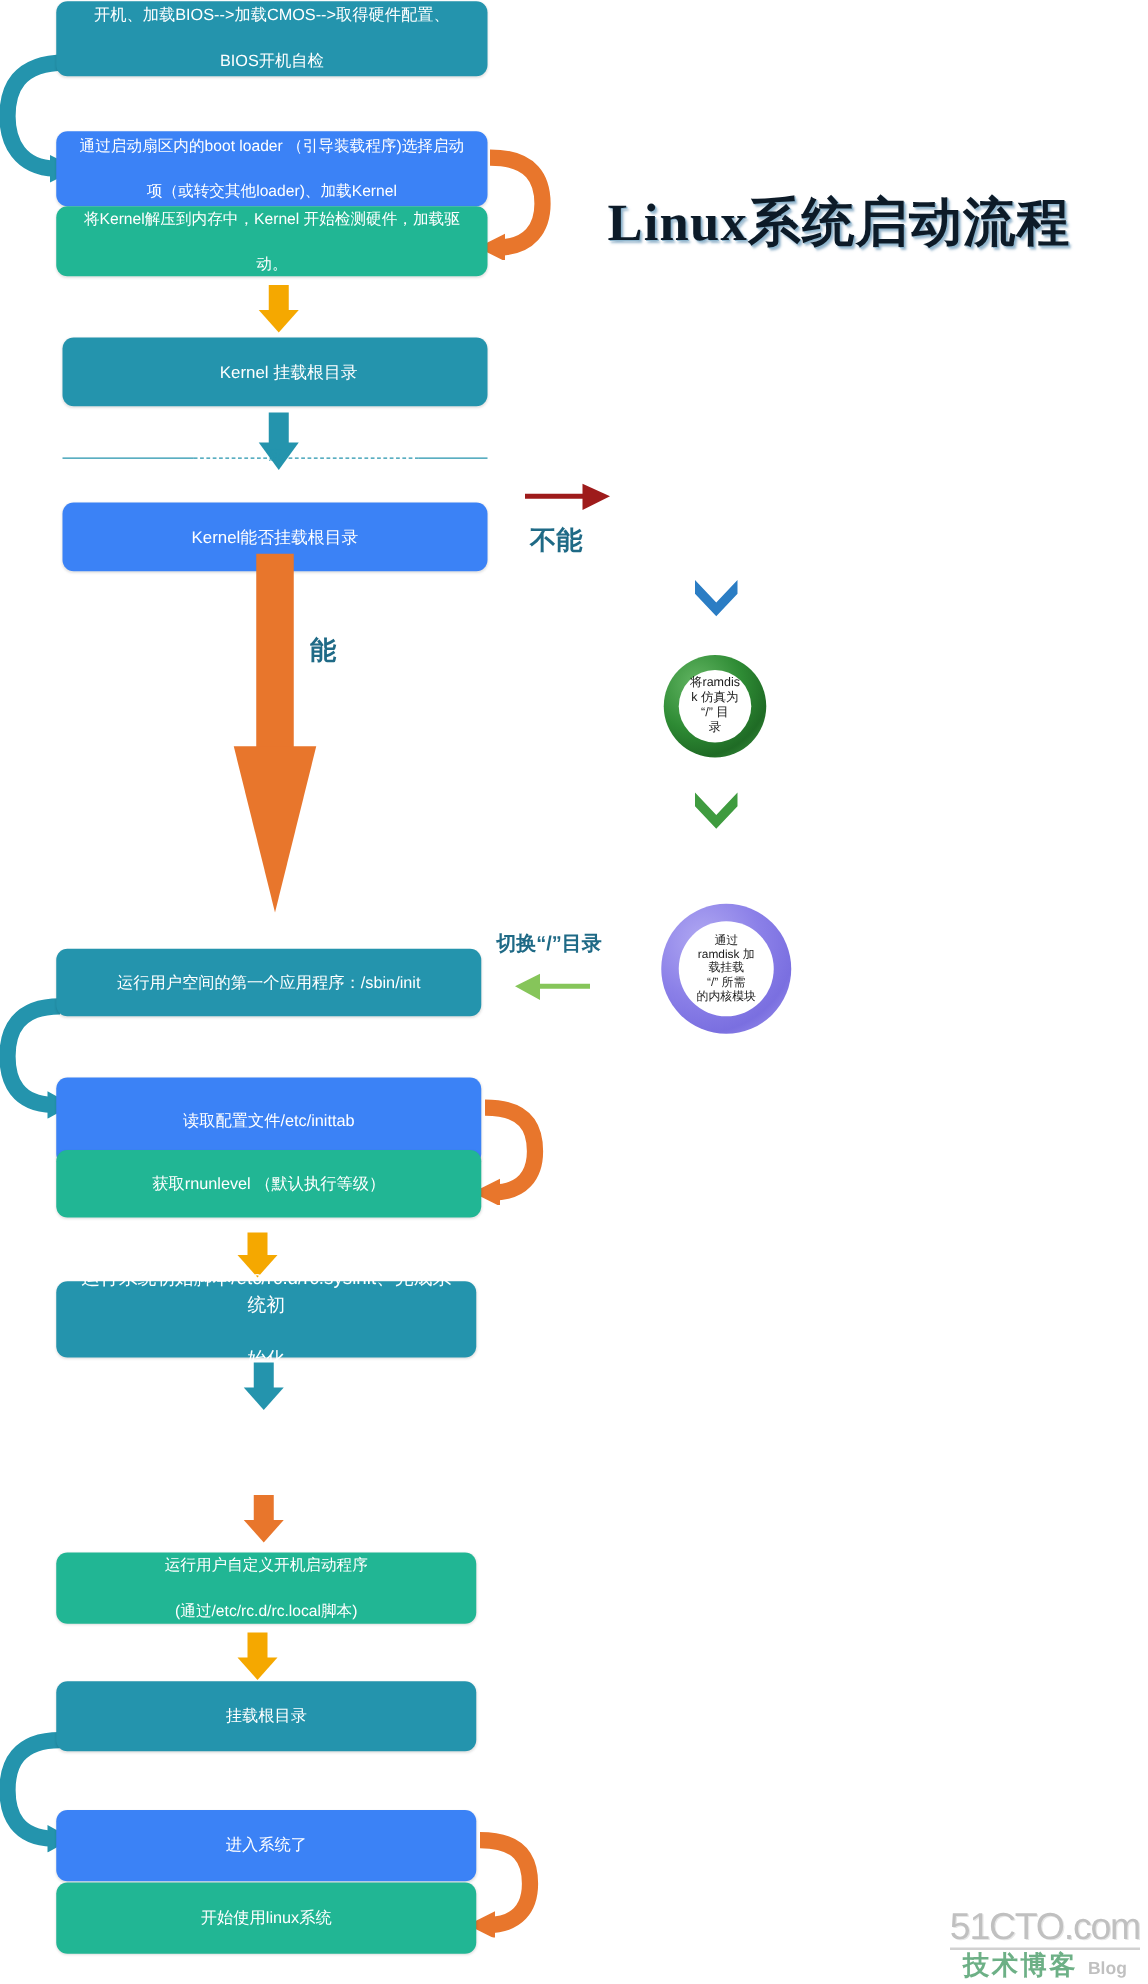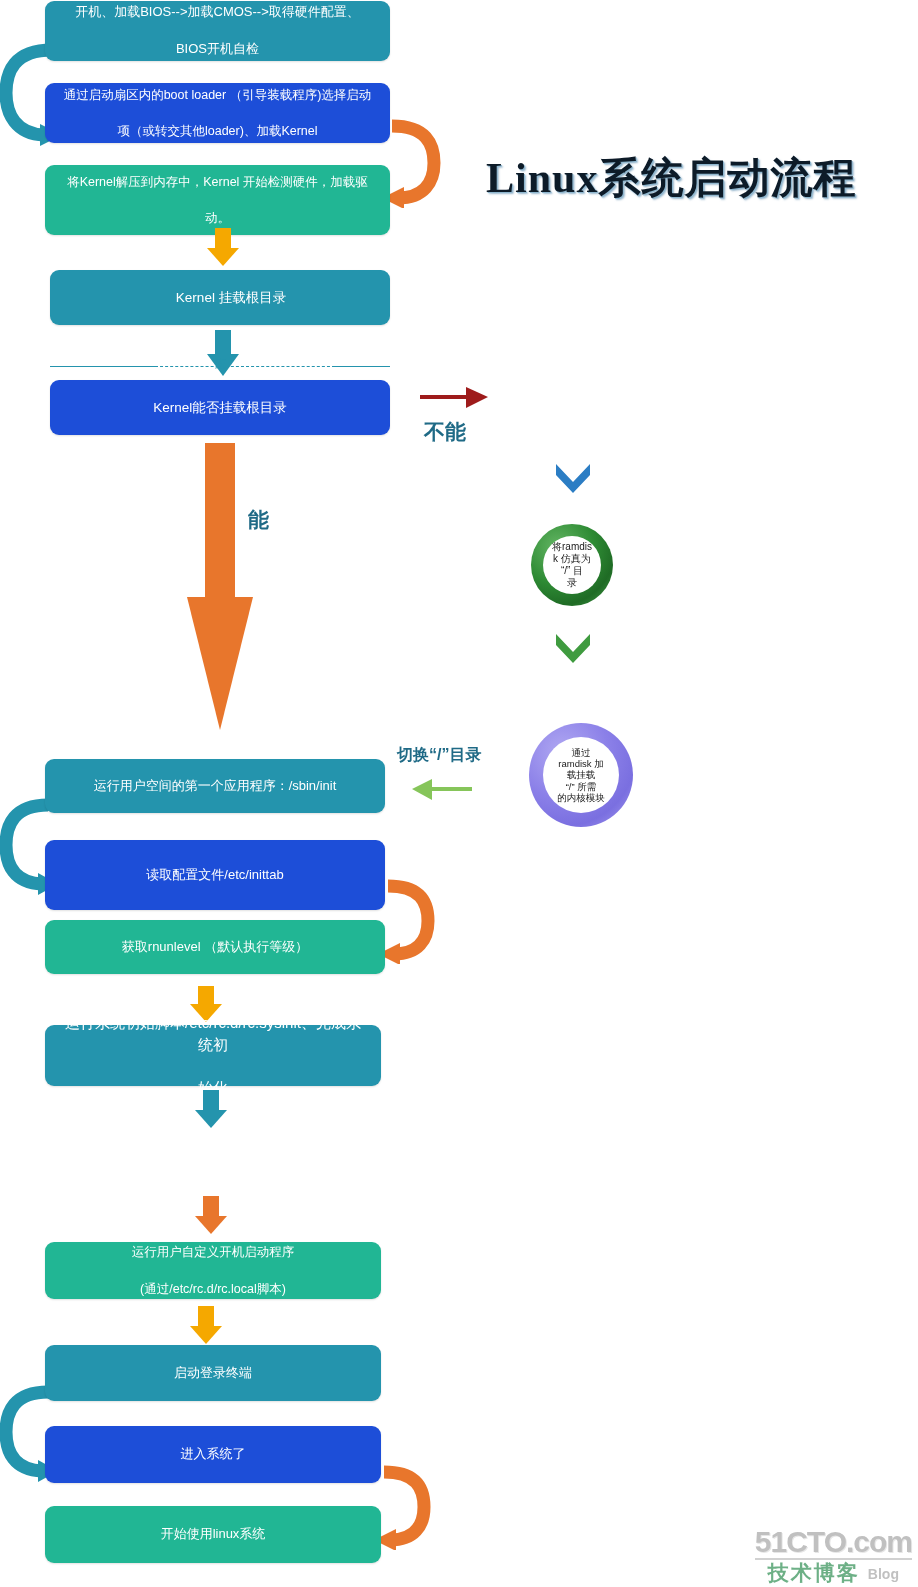--- a/index.html
+++ b/index.html
@@ -17,21 +17,21 @@
     display:flex;align-items:center;justify-content:center;
     text-align:center;
     color:#ffffff;
     line-height:1.45;
     box-sizing:border-box;
     padding:4px 14px;
     box-shadow:0 1px 2px rgba(0,0,0,.12);
   }
   .box span{display:block;width:100%;}
   .c-teal  {background:#2494ad;}
-  .c-orange{background:#1d4ed8;}
+  .c-orange{background:#3b82f6;margin-top:22px;}
   .c-green {background:#21b694;}
 
   
   .varrow{position:absolute;}
   .varrow .shaft{position:absolute;left:50%;transform:translateX(-50%);}
   .varrow .head{
     position:absolute;left:50%;transform:translateX(-50%);
     width:0;height:0;border-left:16px solid transparent;border-right:16px solid transparent;
   }
 
@@ -78,21 +78,21 @@
     font-family:"Liberation Serif","DejaVu Serif",serif;
     font-weight:bold;color:#0d1b28;
     text-shadow:1px 1px 0 #8fb7cf, 2px 2px 2px rgba(120,160,190,.75);
     letter-spacing:1px;
   }
 
   
   #watermark{position:absolute;right:6px;bottom:4px;text-align:center;opacity:.62;}
   #wm-top{
     font-family:"Liberation Sans","DejaVu Sans",sans-serif;
-    font-weight:bold;font-size:30px;color:#9a9a9a;letter-spacing:-1px;
+    font-weight:normal;font-size:30px;color:#9a9a9a;letter-spacing:-1px;
     text-shadow:1px 1px 0 #d8d8d8;line-height:1;
   }
   #wm-rule{border-top:2px solid #b5b5b5;margin:1px 0 2px 0;}
   #wm-bottom-row{display:flex;align-items:flex-end;justify-content:center;gap:8px;}
   #wm-cn{font-size:21px;font-weight:bold;color:#15803d;letter-spacing:2px;line-height:1;}
   #wm-blog{font-size:14px;font-weight:bold;color:#9a9a9a;line-height:1;padding-bottom:2px;}
 </style>
 </head>
 <body>
 
@@ -117,21 +117,21 @@
     </span>
   </div>
 
   <div class="box c-orange" style="left:45px;top:83px;width:345px;height:60px;font-size:12.5px;">
     <span>
       <span>通过启动扇区内的boot loader （引导装载程序)选择启动</span><br>
       <span>项（或转交其他loader)、加载Kernel</span>
     </span>
   </div>
 
-  <div class="box c-green" style="left:45px;top:165px;width:345px;height:70px;font-size:12.5px;">
+  <div class="box c-green" style="left:45px;top:165px;width:345px;height:56px;font-size:12.5px;">
     <span>
       <span>将Kernel解压到内存中，Kernel 开始检测硬件，加载驱</span><br>
       <span>动。</span>
     </span>
   </div>
 
   <div class="varrow" style="left:203px;top:228px;width:40px;height:38px;">
     <div class="shaft" style="top:0;width:16px;height:22px;background:#f5a800;"></div>
     <div class="head" style="top:20px;border-top:18px solid #f5a800;"></div>
   </div>
@@ -256,21 +256,21 @@
     <div class="shaft" style="top:0;width:16px;height:22px;background:#f5a800;"></div>
     <div class="head" style="top:20px;border-top:18px solid #f5a800;"></div>
   </div>
 
   <svg class="curve" style="left:0px;top:1382px;" width="58" height="100" viewBox="0 0 58 100">
     <path d="M48 10 C14 10, 6 30, 6 50 C6 70, 14 88, 42 89" fill="none" stroke="#2494ad" stroke-width="13" stroke-linecap="butt"></path>
     <polygon points="38,78 58,89 38,100" fill="#2494ad"></polygon>
   </svg>
 
   <div class="box c-teal" style="left:45px;top:1345px;width:336px;height:56px;font-size:13px;">
-    <span>启动登录终端</span>
+    <span>挂载根目录</span>
   </div>
 
   <div class="box c-orange" style="left:45px;top:1426px;width:336px;height:57px;font-size:13px;">
     <span>进入系统了</span>
   </div>
 
   <svg class="curve" style="left:374px;top:1464px;" width="58" height="86" viewBox="0 0 58 86">
     <path d="M10 8 C42 8, 50 24, 50 43 C50 62, 40 76, 16 76" fill="none" stroke="#e8762c" stroke-width="13" stroke-linecap="butt"></path>
     <polygon points="22,65 0,76 22,87" fill="#e8762c"></polygon>
   </svg>

